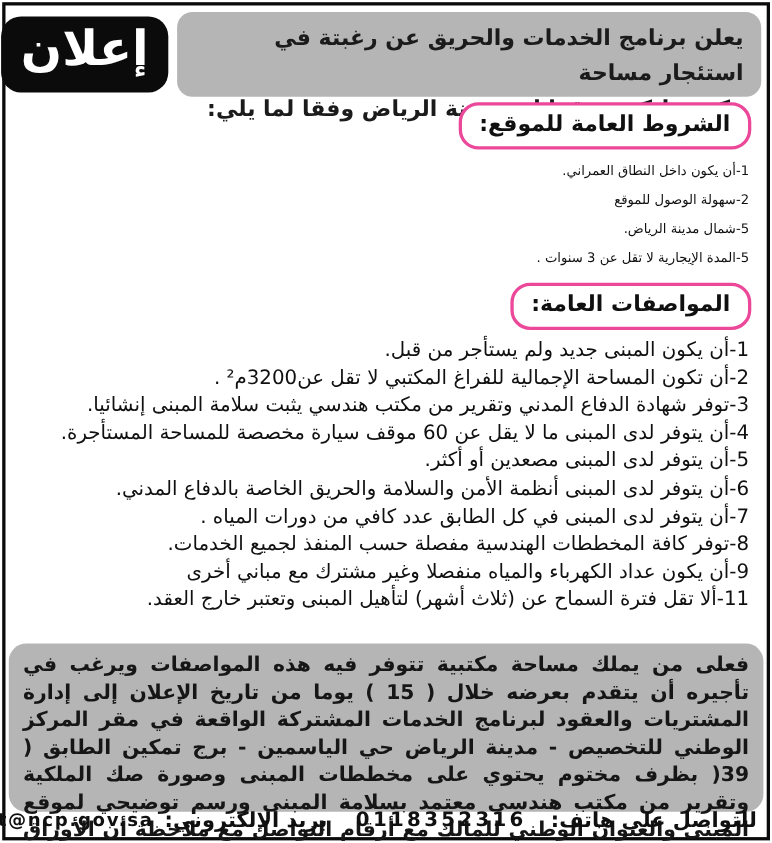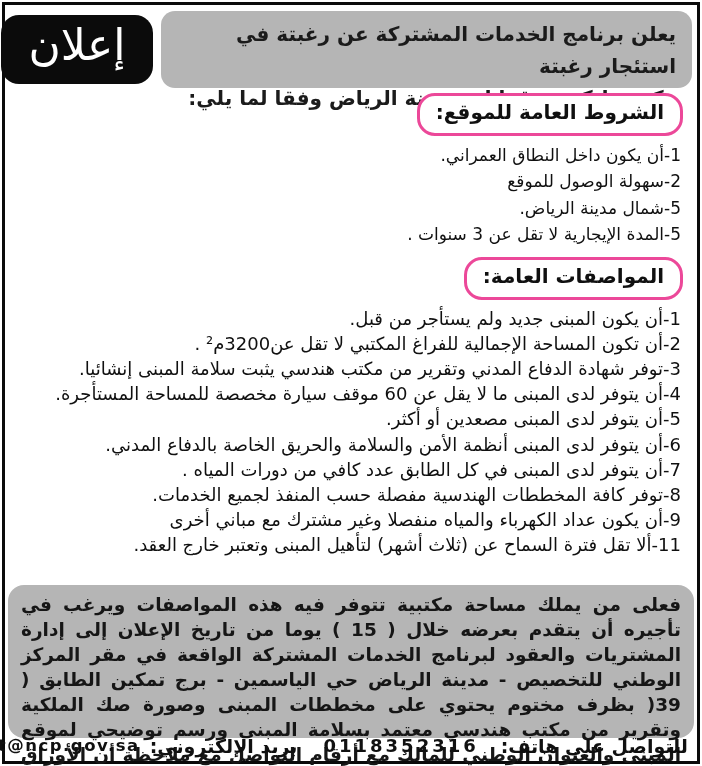--- a/index.html
+++ b/index.html
@@ -14,21 +14,21 @@
   .frame{
     position:absolute;inset:2px;border:3px solid #0a0a0a;box-sizing:border-box;
   }
   
   .badge{
     position:absolute;top:10px;left:-4px;width:152px;height:69px;
     background:#0b0b0b;border-radius:18px;
     display:flex;align-items:center;justify-content:center;
   }
   .badge span{
-    color:#ffffff;font-size:44px;font-weight:normal;line-height:1;
+    color:#ffffff;font-size:44px;font-weight:bold;line-height:1;
     padding-bottom:10px;
   }
   
   .intro{
     position:absolute;top:6px;right:5px;left:156px;height:77px;
     background:#b5b5b5;border-radius:14px;box-sizing:border-box;
     padding:7px 16px 0 12px;
   }
   .intro .line{
     font-size:20px;font-weight:bold;line-height:32px;color:#1b1b1b;
@@ -38,21 +38,21 @@
     position:absolute;top:86px;right:0;left:0;padding:0 12px 0 8px;
   }
   .sec-title{
     display:inline-block;border:3px solid #ec4899;border-radius:18px;
     padding:3px 16px 8px 16px;font-size:20px;font-weight:bold;
     margin:2px 2px 3px 0;background:#fff;line-height:1.3;
   }
   ul.cond{
     list-style:none;margin:3px 0 0 0;padding:0 4px 0 0;
   }
-  ul.cond.first li{font-size:17px;line-height:26.4px;}
+  ul.cond.first li{font-size:12px;line-height:26.4px;}
   ul.cond.second li{font-size:18px;line-height:25.2px;}
   .spacer{height:7px;}
   
   .closing{
     position:absolute;top:580px;left:3px;right:3px;height:153px;
     background:#b5b5b5;border-radius:16px;box-sizing:border-box;
     padding:7px 13px 0 13px;
   }
   .closing p{
     margin:0;font-size:18.5px;font-weight:bold;line-height:25px;
@@ -73,21 +73,21 @@
 <body>
 
 <div class="page">
   <div class="frame">
 
     <div class="badge">
       <span>إعلان</span>
     </div>
 
     <div class="intro">
-      <div class="line">يعلن برنامج الخدمات المشتركة عن رغبتة في استئجار رغبتة</div>
+      <div class="line">يعلن برنامج الخدمات والحريق عن رغبتة في استئجار مساحة</div>
       <div class="line">مكتبية ليكون مقرا له بمدينة الرياض وفقا لما يلي:</div>
     </div>
 
     <div class="content">
 
       <div class="sec-title">الشروط العامة للموقع:</div>
       <ul class="cond first">
         <li>1-أن يكون داخل النطاق العمراني.</li>
         <li>2-سهولة الوصول للموقع</li>
         <li>5-شمال مدينة الرياض.</li>

